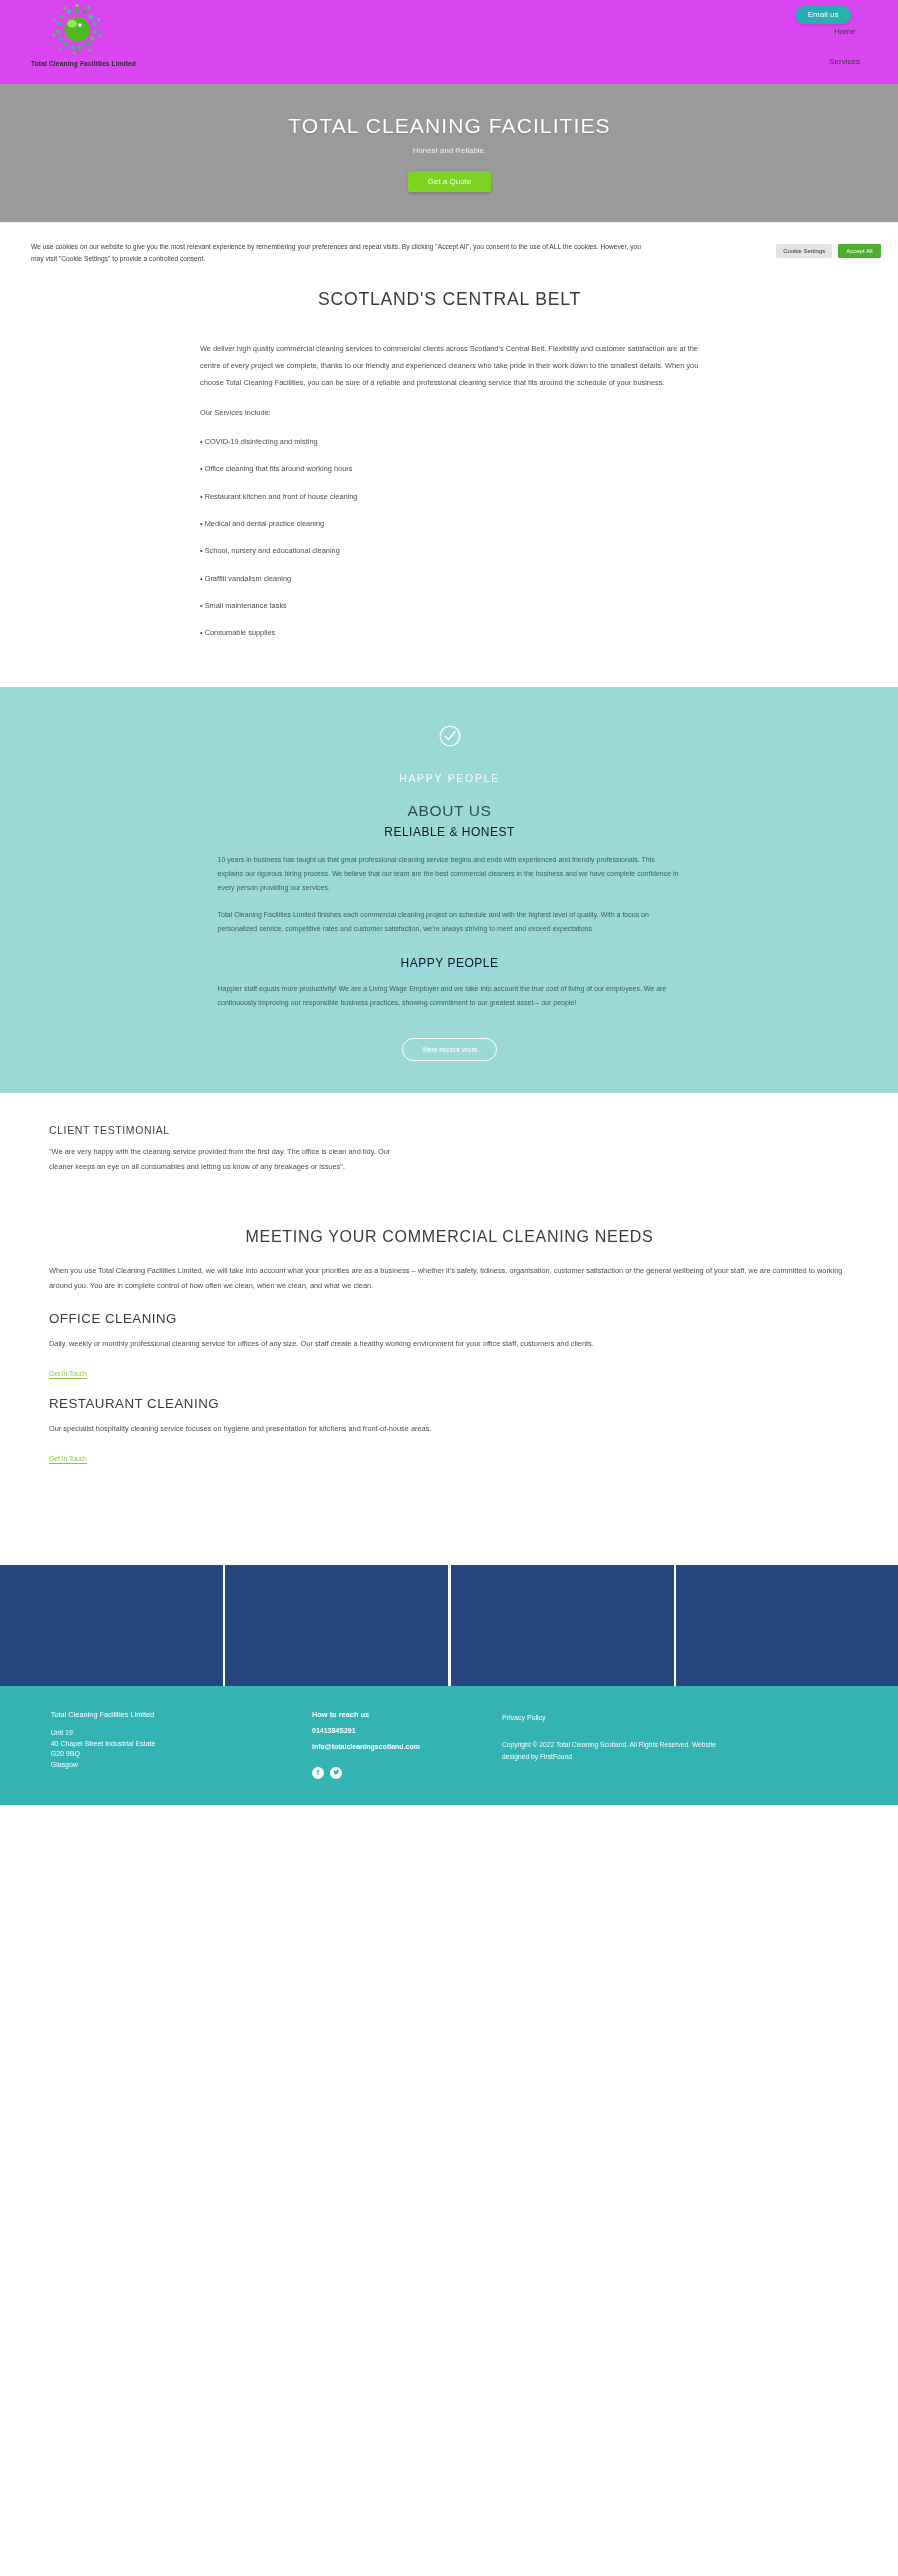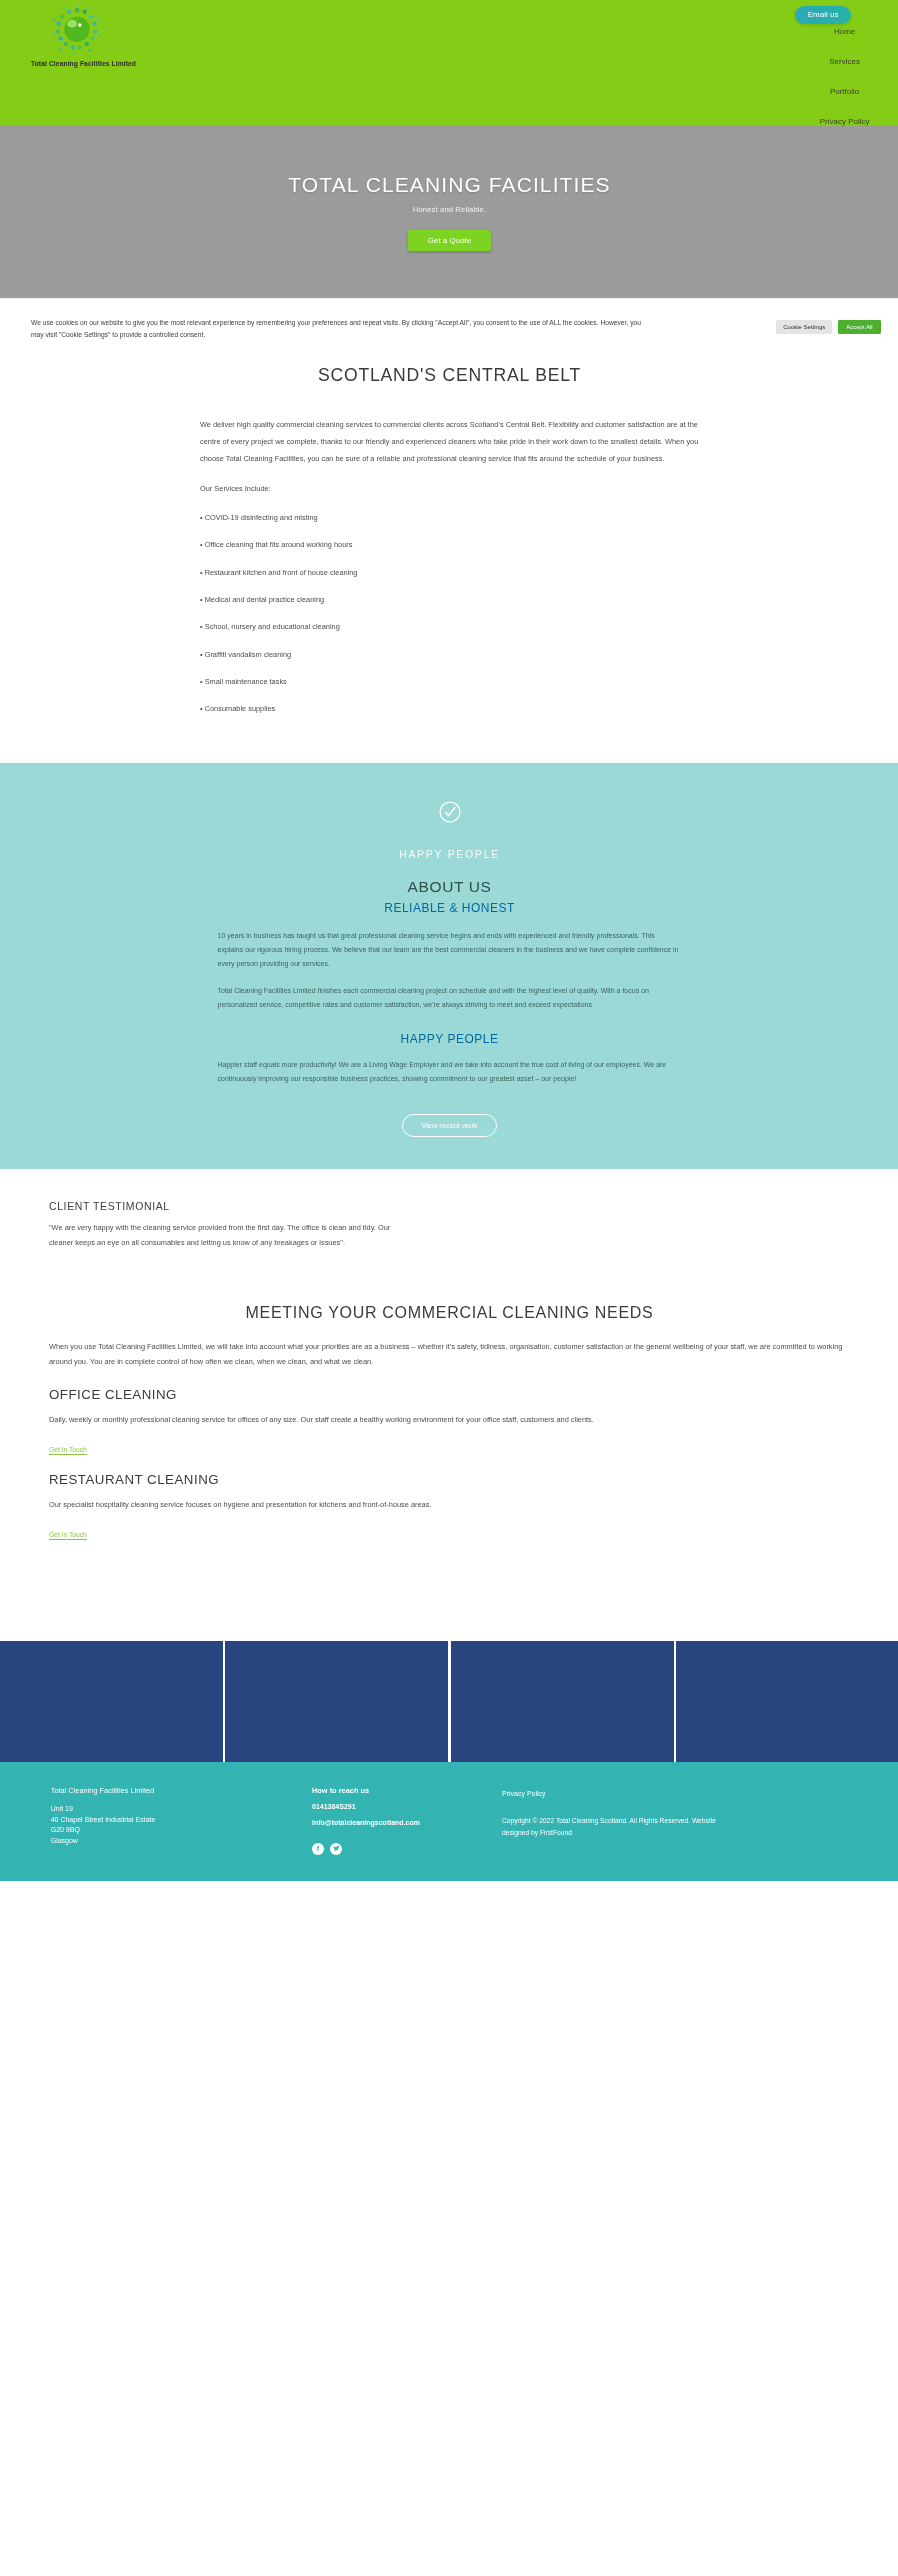--- a/index.html
+++ b/index.html
@@ -7,21 +7,21 @@
   body {
     font-family: "Liberation Sans", sans-serif;
     background:#ffffff;
     color:#4a4a4a;
     -webkit-font-smoothing: antialiased;
   }
   .page { width:899px; position:relative; overflow:hidden; }
 
   
   .header {
-    height:126px; background:#84cc16; position:relative;
+    height:84px; background:#d946ef; position:relative;
   }
   .logo-wrap {
     position:absolute; left:31px; top:4.2px; width:91px; text-align:center;
   }
   .logo-mark { width:52px; height:52px; margin:0 auto; position:relative; }
   .logo-caption {
     font-size:6.7px; color:#2b2b2b; margin-top:3.5px;
     letter-spacing:0.1px; white-space:nowrap; font-weight:600;
   }
   .email-btn {
@@ -34,21 +34,21 @@
   .nav {
     position:absolute; right:29.5px; top:27px;
     display:flex; gap:21px; align-items:center;flex-direction:column;
   }
   .nav a {
     font-size:8px; color:#3c3c3c; text-decoration:none; white-space:nowrap;
   }
 
   
   .hero {
-    height:172px; background:#9b9b9b; position:relative;
+    height:138px; background:#9b9b9b; position:relative;
     display:flex; flex-direction:column; align-items:center; justify-content:center;
   }
   .hero h1 {
     font-size:21px; font-weight:300; color:#ffffff; letter-spacing:1.1px;
     text-align:center; text-shadow:0 0.7px 2.1px rgba(0,0,0,.18);
   }
   .hero-sub {
     font-size:7.7px; color:#f2f2f2; margin-top:8.4px; letter-spacing:0.1px;
   }
   .hero-btn {
@@ -102,21 +102,21 @@
   }
   .check-icon { margin:0 auto 24px auto; width:24px; height:24px; }
   .eyebrow {
     font-size:10.5px; color:#ffffff; letter-spacing:1.7px; font-weight:300;
     margin-bottom:18px; opacity:.92;
   }
   .about h2 {
     font-size:15.5px; font-weight:300; color:#2f4f4d; letter-spacing:0.6px;text-align:center;
   }
   .about h3 {
-    font-size:12px; font-weight:300; color:#0369a1; letter-spacing:0.5px;
+    font-size:12px; font-weight:300; color:#0f172a; letter-spacing:0.5px;
     margin-top:5.6px; margin-bottom:14px;
   }
   .about p {
     width:464px; margin:0 auto 12.6px auto; font-size:7px; line-height:2.0;
     color:#3f6160; text-align:left;
   }
   .about h3.second { margin-top:19.7px; margin-bottom:12.6px; }
   .ghost-btn {
     margin-top:15.5px; background:transparent; color:#ffffff;
     border:0.7px solid #ffffff; border-radius:12.6px;

